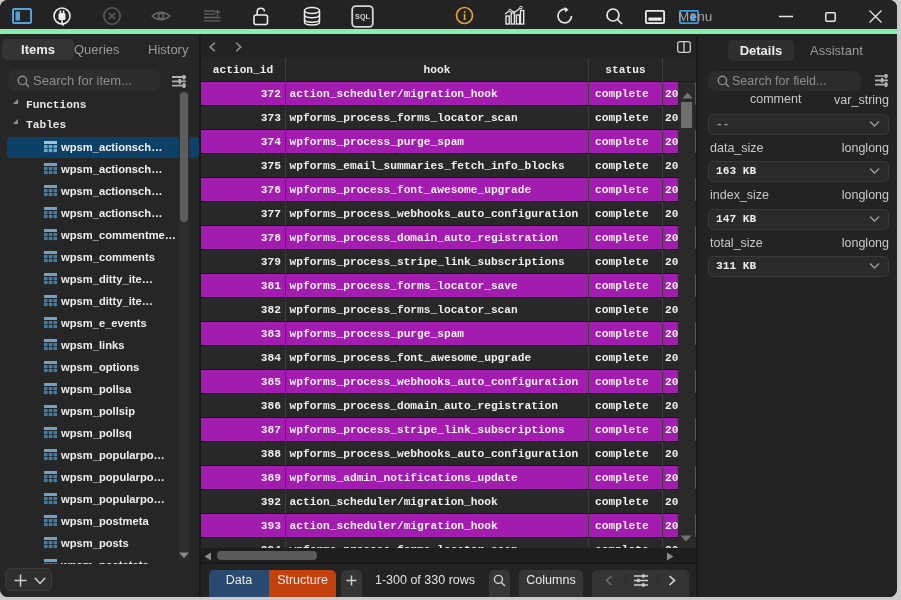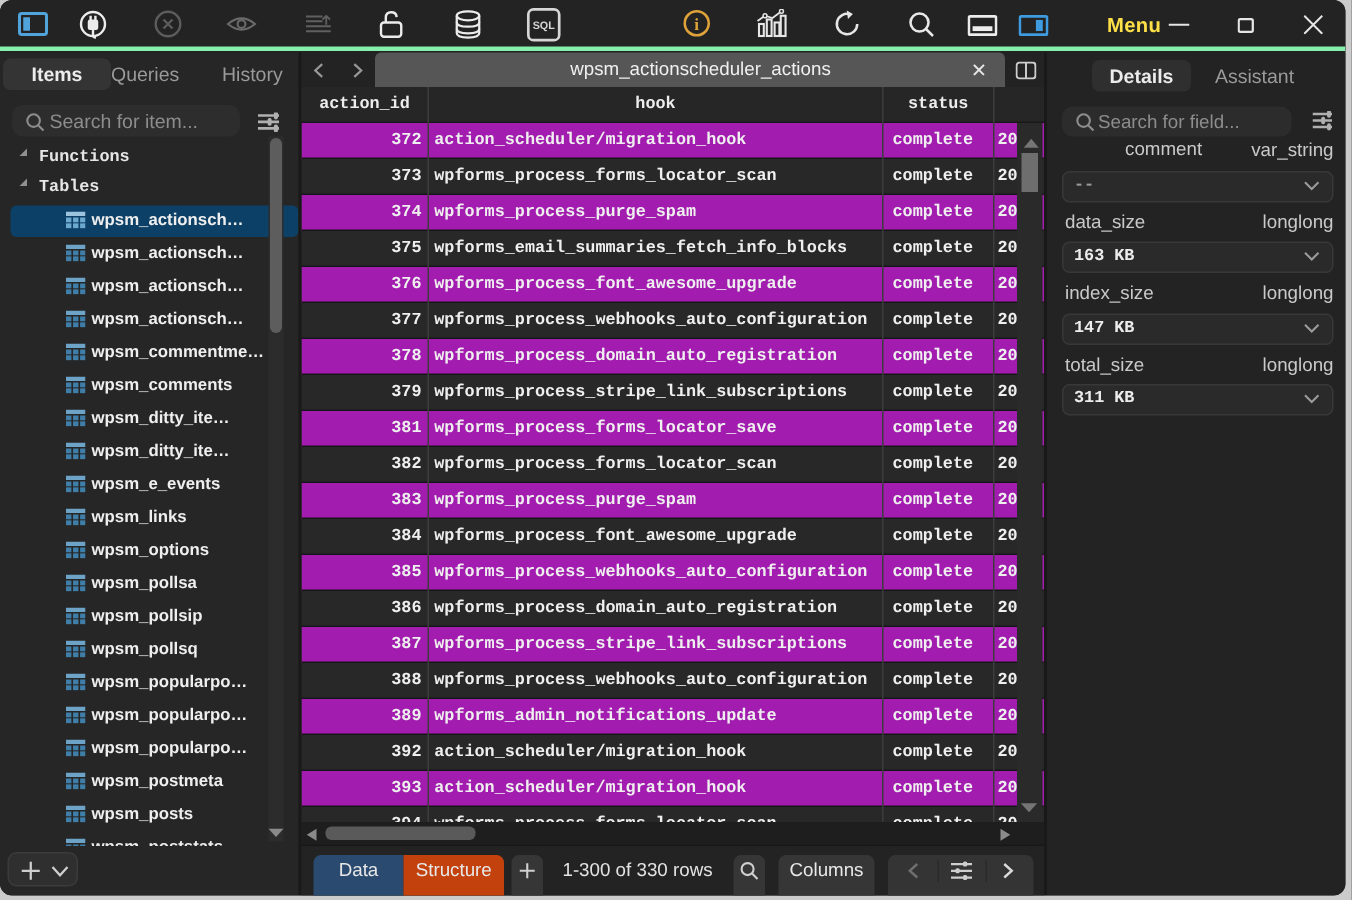--- a/index.html
+++ b/index.html
@@ -4,23 +4,23 @@
 <style>
   * { margin:0; padding:0; box-sizing:border-box; }
   html,body { width:901px; height:600px; overflow:hidden; background:#cbcbcb; }
   body { font-family:"Liberation Sans", sans-serif; }
   .mono { font-family:"Liberation Mono", monospace; }
   #win {
     position:absolute; left:0; top:0; width:897px; height:597px;
     background:#232323; border-radius:8px; overflow:hidden;
   }
   
-  #titlebar { position:absolute; left:0; top:0; width:897px; height:34px; background:#232323; border-bottom:3px solid #86efac; }
+  #titlebar { position:absolute; left:0; top:0; width:897px; height:34px; background:#232323; border-bottom:5px solid #86efac; }
   .tbi { position:absolute; top:0; }
-  #menutext { position:absolute; left:738px; top:9px; color:#fde047; font-size:13.5px; font-weight:700; letter-spacing:0.2px; }
+  #menutext { position:absolute; left:678px; top:9px; color:#a3a3a3; font-size:13.5px; font-weight:400; letter-spacing:0.2px; }
   
   #sidebar { position:absolute; left:0; top:35px; width:199px; height:562px; background:#262626; }
   .sbtab { position:absolute; top:4px; height:21px; line-height:21px; font-size:13px; border-radius:5px; }
   #tab-items { left:2px; width:72px; background:#343434; color:#ececec; text-align:center; font-weight:600;}
   #tab-queries { left:74px; color:#9a9a9a; }
   #tab-history { left:148px; color:#9a9a9a; }
   #sb-search { position:absolute; left:8px; top:35px; width:152px; height:21px; background:#2d2d2d; border-radius:7px; color:#8d8d8d; font-size:13px; line-height:21px; }
   #sb-search span { margin-left:25px; }
   .tree-label { position:absolute; left:26px; color:#e6e6e6; font-family:"Liberation Mono", monospace; font-size:11.2px; font-weight:700; height:14px; line-height:14px; }
   .tri { position:absolute; width:0; height:0; border-left:5.5px solid transparent; border-bottom:5.5px solid #909090; left:13px; }
@@ -503,21 +503,20 @@
   </div>
   <div class="vborder" style="left:199px;"></div>
   <div id="main">
     <div id="tabbar">
       <svg style="position:absolute;left:8px;top:7px;" width="7" height="10" viewBox="0 0 7 10">
           <path d="M5.8 0.8 L1.2 5 L5.8 9.2" fill="none" stroke="#979797" stroke-width="1.5"></path>
         </svg>
       <svg style="position:absolute;left:34px;top:7px;" width="7" height="10" viewBox="0 0 7 10">
           <path d="M1.2 0.8 L5.8 5 L1.2 9.2" fill="none" stroke="#979797" stroke-width="1.5"></path>
         </svg>
-      <div id="thetab">wpsm_actionscheduler_actions<span id="tabclose">✕</span></div>
       <svg style="position:absolute;left:476px;top:6px;" width="14" height="12" viewBox="0 0 14 12">
         <rect x="0.7" y="0.7" width="12.6" height="10.6" rx="2" fill="none" stroke="#cfcfcf" stroke-width="1.3"></rect>
         <path d="M7 0.7 L7 11.3" stroke="#cfcfcf" stroke-width="1.3"></path>
       </svg>
     </div>
     <div id="thead" class="mono">
       <div class="hcell" style="left:0; width:84px;">action_id</div>
       <div class="hcell" style="left:85px; width:302px;">hook</div>
       <div class="hcell" style="left:388px; width:73px;">status</div>
     </div>

